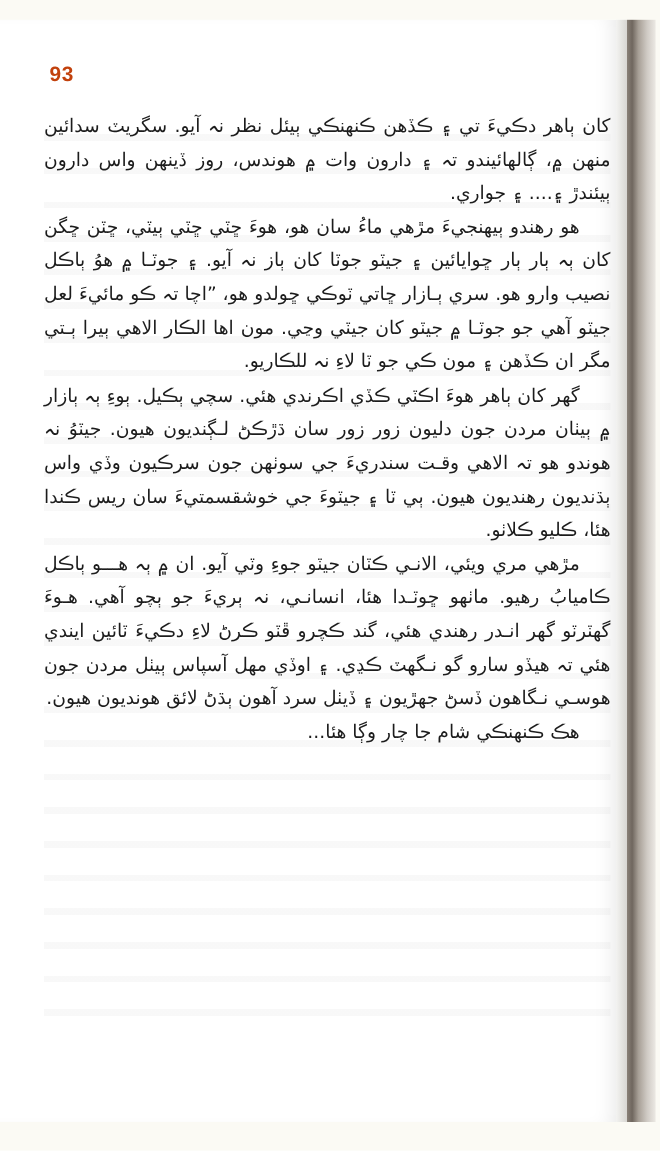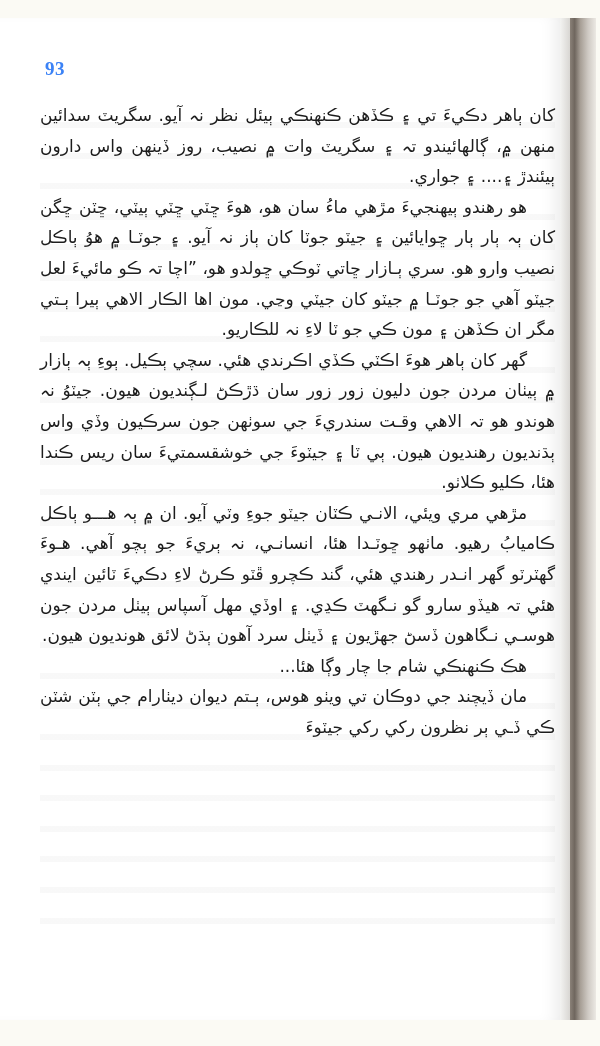--- a/index.html
+++ b/index.html
@@ -36,24 +36,24 @@
       left: 570px;
       top: 18px;
       width: 26px;
       height: 1002px;
       background: linear-gradient(to right, #8a8178 0%, #6f665e 18%, #a79f96 40%, #cfcac4 70%, #ece9e4 100%);
     }
     .page-number {
       position: absolute;
       left: 45px;
       top: 58px;
-      font-family: Liberation Serif, serif;
+      font-family: Liberation Sans, sans-serif;
       font-weight: bold;
       font-size: 19px;
-      color: #3b82f6;
+      color: #c2410c;
       letter-spacing: 0.5px;
     }
     .body-text {
       position: absolute;
       left: 40px;
       top: 100px;
       width: 515px;
       direction: rtl;
       text-align: justify;
       font-family: "DejaVu Sans", sans-serif;
@@ -91,19 +91,18 @@
 
 <div class="page"></div>
 <div class="binding-shade"></div>
 <div class="binding-edge"></div>
 
 <div class="page-number">93</div>
 
 <div class="bleed"></div>
 
 <div class="body-text">
-  <p class="para">کان ٻاهر دڪيءَ تي ۽ ڪڏهن ڪنهنڪي ٻيئل نظر نہ آيو. سگريٽ سدائين منهن ۾، ڳالهائيندو تہ ۽ سگريٽ وات ۾ نصيب، روز ڏينهن واس دارون ٻيئندڙ ۽.... ۽ جواري.</p>
+  <p class="para">کان ٻاهر دڪيءَ تي ۽ ڪڏهن ڪنهنڪي ٻيئل نظر نہ آيو. سگريٽ سدائين منهن ۾، ڳالهائيندو تہ ۽ دارون وات ۾ هوندس، روز ڏينهن واس دارون ٻيئندڙ ۽.... ۽ جواري.</p>
   <p class="para indent">هو رهندو ٻيهنجيءَ مڙهي ماءُ سان هو، هوءَ ڇٽي ڇٽي ٻيٽي، ڇٽن ڇگن کان ٻہ ٻار ٻار ڇوايائين ۽ جيٽو جوٽا کان ٻاز نہ آيو. ۽ جوٽـا ۾ هوُ ٻاڪل نصيب وارو هو. سري ٻـازار ڇاتي ٽوڪي ڇولدو هو، ”اچا تہ ڪو مائيءَ لعل جيٽو آهي جو جوٽـا ۾ جيٽو کان جيٽي وڃي. مون اها الڪار الاهي ٻيرا ٻـتي مگر ان ڪڏهن ۽ مون ڪي جو ٽا لاءِ نہ للڪاريو.</p>
   <p class="para indent">گهر کان ٻاهر هوءَ اڪٽي ڪڏي اڪرندي هئي. سچي ٻڪيل. ٻوءِ ٻہ ٻازار ۾ ٻيٺان مردن جون دليون زور زور سان ڌڙڪڻ لـڳنديون هيون. جيٽوُ نہ هوندو هو تہ الاهي وقـت سندريءَ جي سوٺهن جون سرڪيون وڏي واس ٻڌنديون رهنديون هيون. ٻي ٽا ۽ جيٽوءَ جي خوشقسمتيءَ سان ريس ڪندا هئا، ڪليو ڪلاٺو.</p>
   <p class="para indent">مڙهي مري ويئي، الانـي ڪٽان جيٽو جوءِ وٽي آيو. ان ۾ ٻہ هـــو ٻاڪل ڪاميابُ رهيو. ماٺهو ڇوٽـدا هئا، انسانـي، نہ ٻريءَ جو ٻچو آهي. هـوءَ گهٽرٽو گهر انـدر رهندي هئي، گند ڪچرو ڦٽو ڪرڻ لاءِ دڪيءَ ٽائين ايندي هئي تہ هيڏو سارو گو نـگهٽ ڪڍي. ۽ اوڏي مهل آسپاس ٻيٺل مردن جون هوسـي نـگاهون ڏسڻ جهڙيون ۽ ڏيٺل سرد آهون ٻڌڻ لائق هونديون هيون.</p>
   <p class="para short">هڪ ڪنهنڪي شام جا چار وڳا هئا...</p>
-  <p class="para indent">مان ڏيچند جي دوڪان تي ويٺو هوس، ٻـتم ديوان ديٺارام جي ٻٽن شٽن ڪي ڏـي ٻر نظرون رکي رکي جيٽوءَ</p>
 </div>
 
 </body></html>

